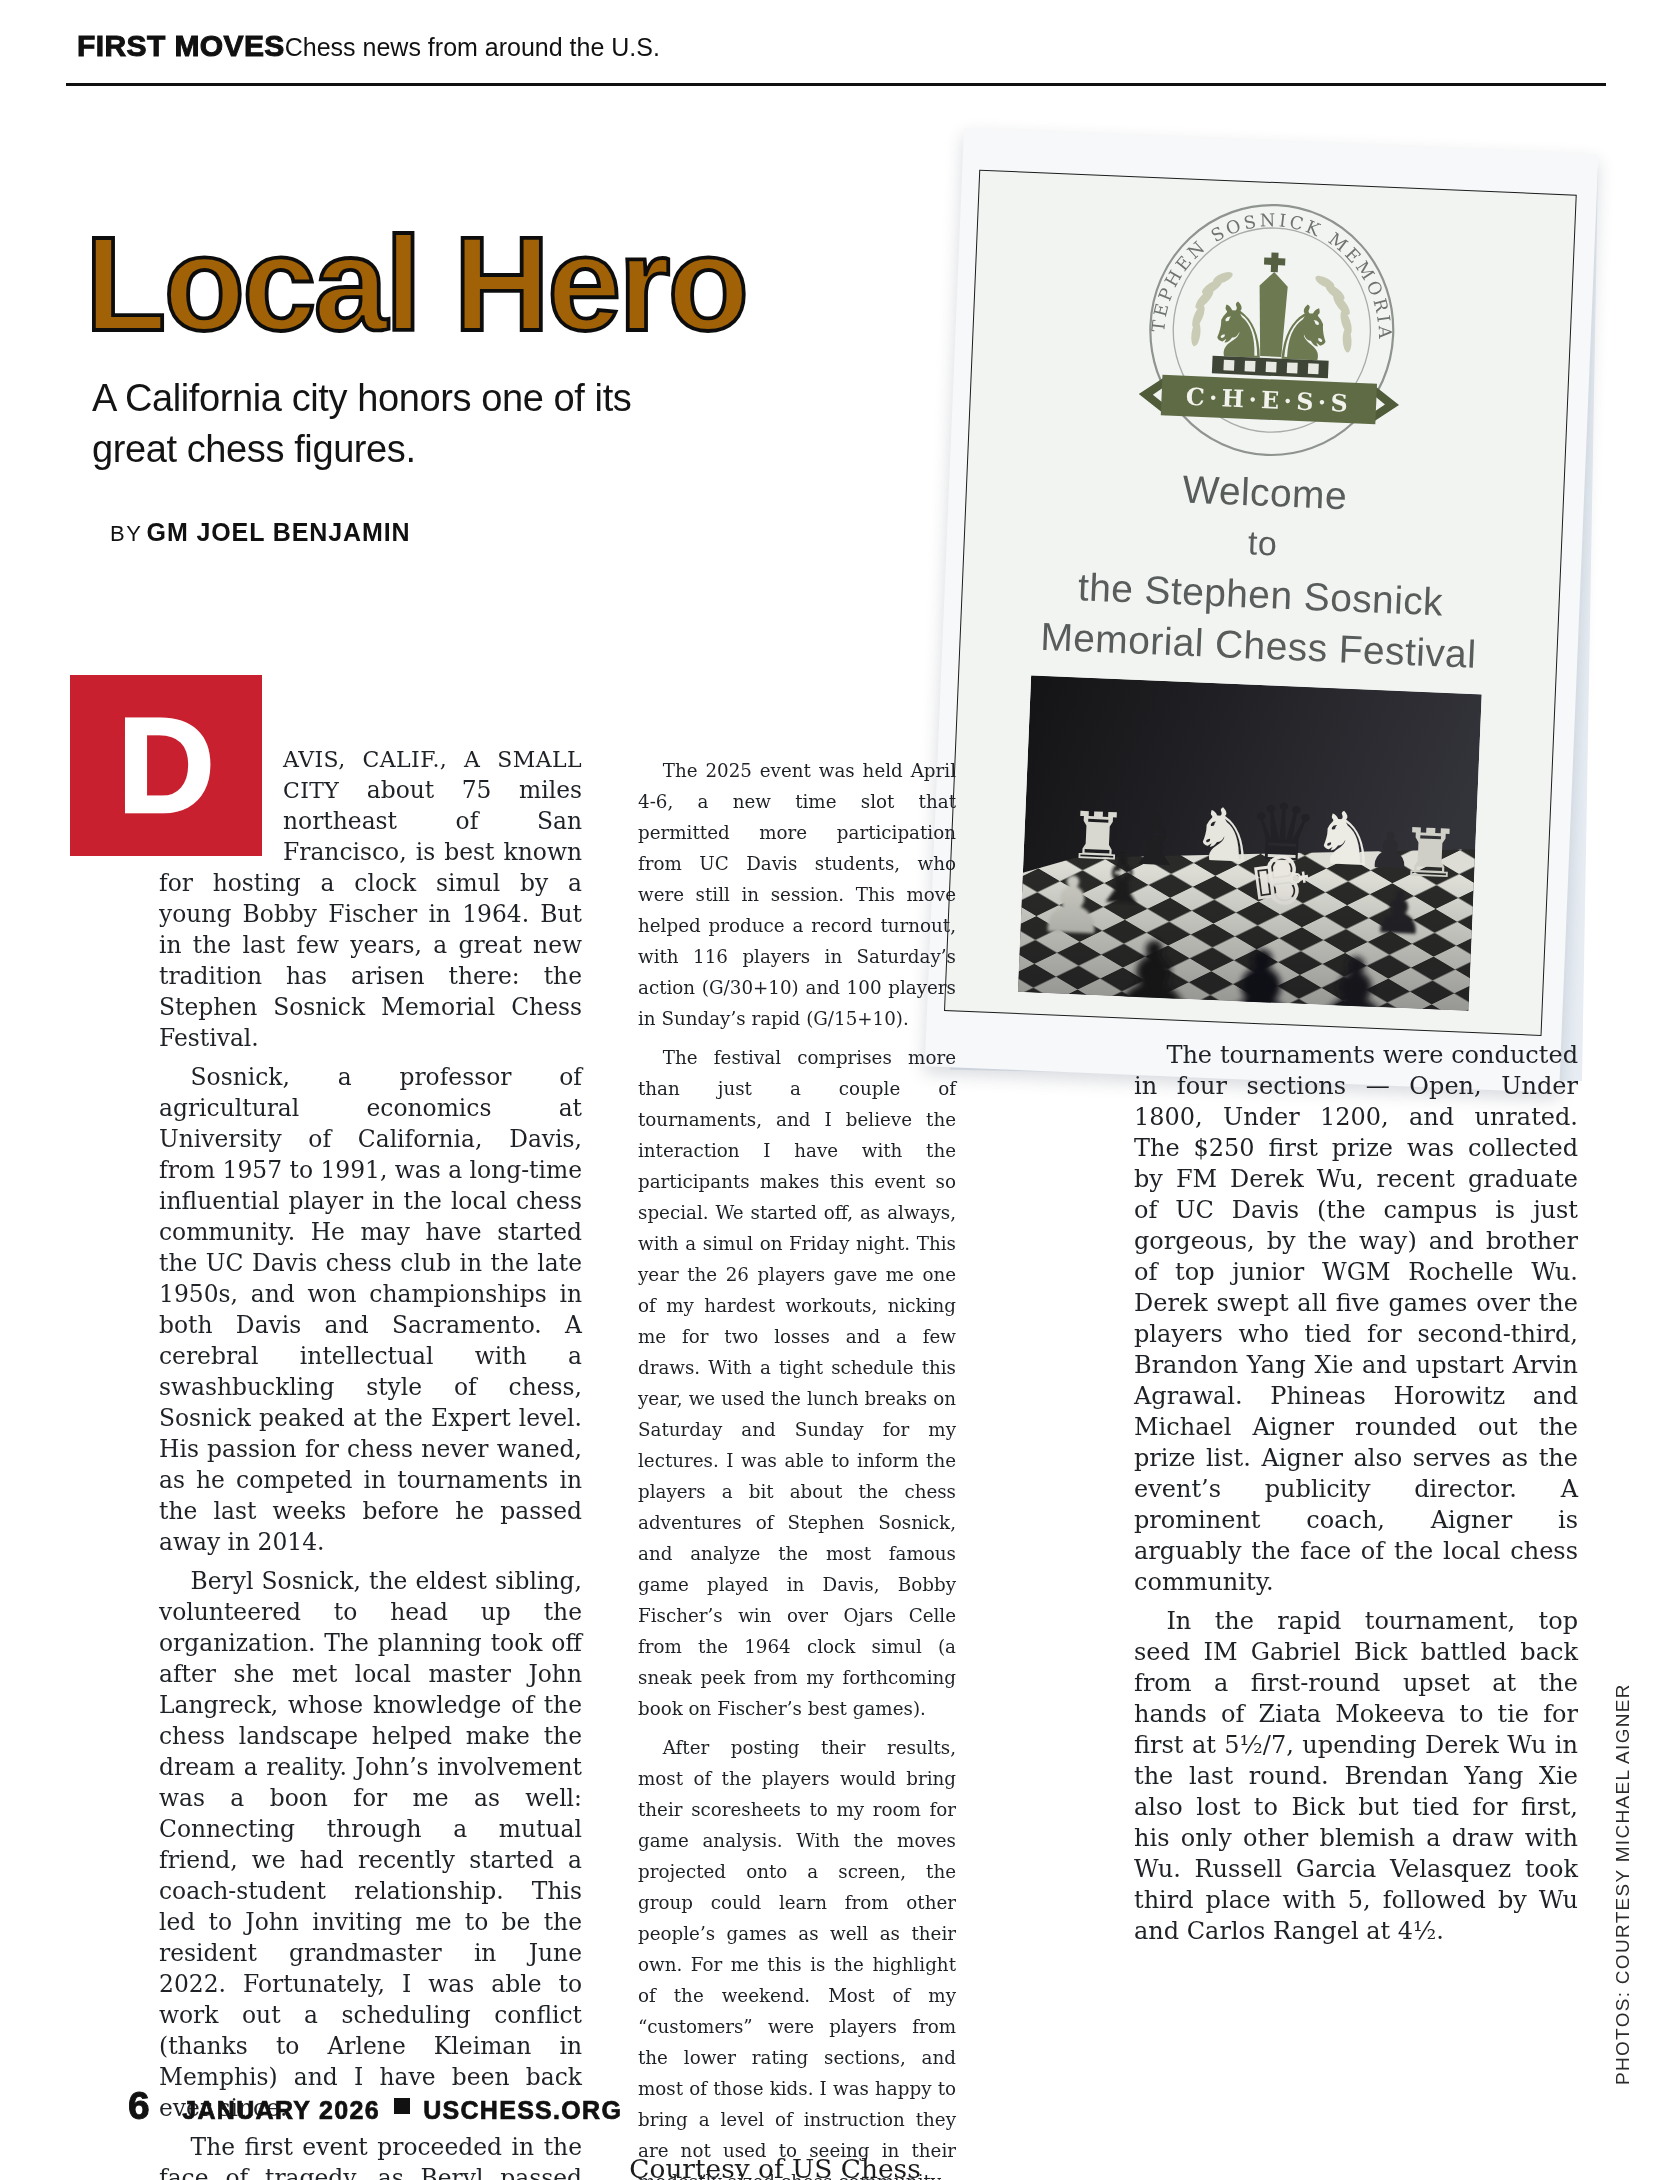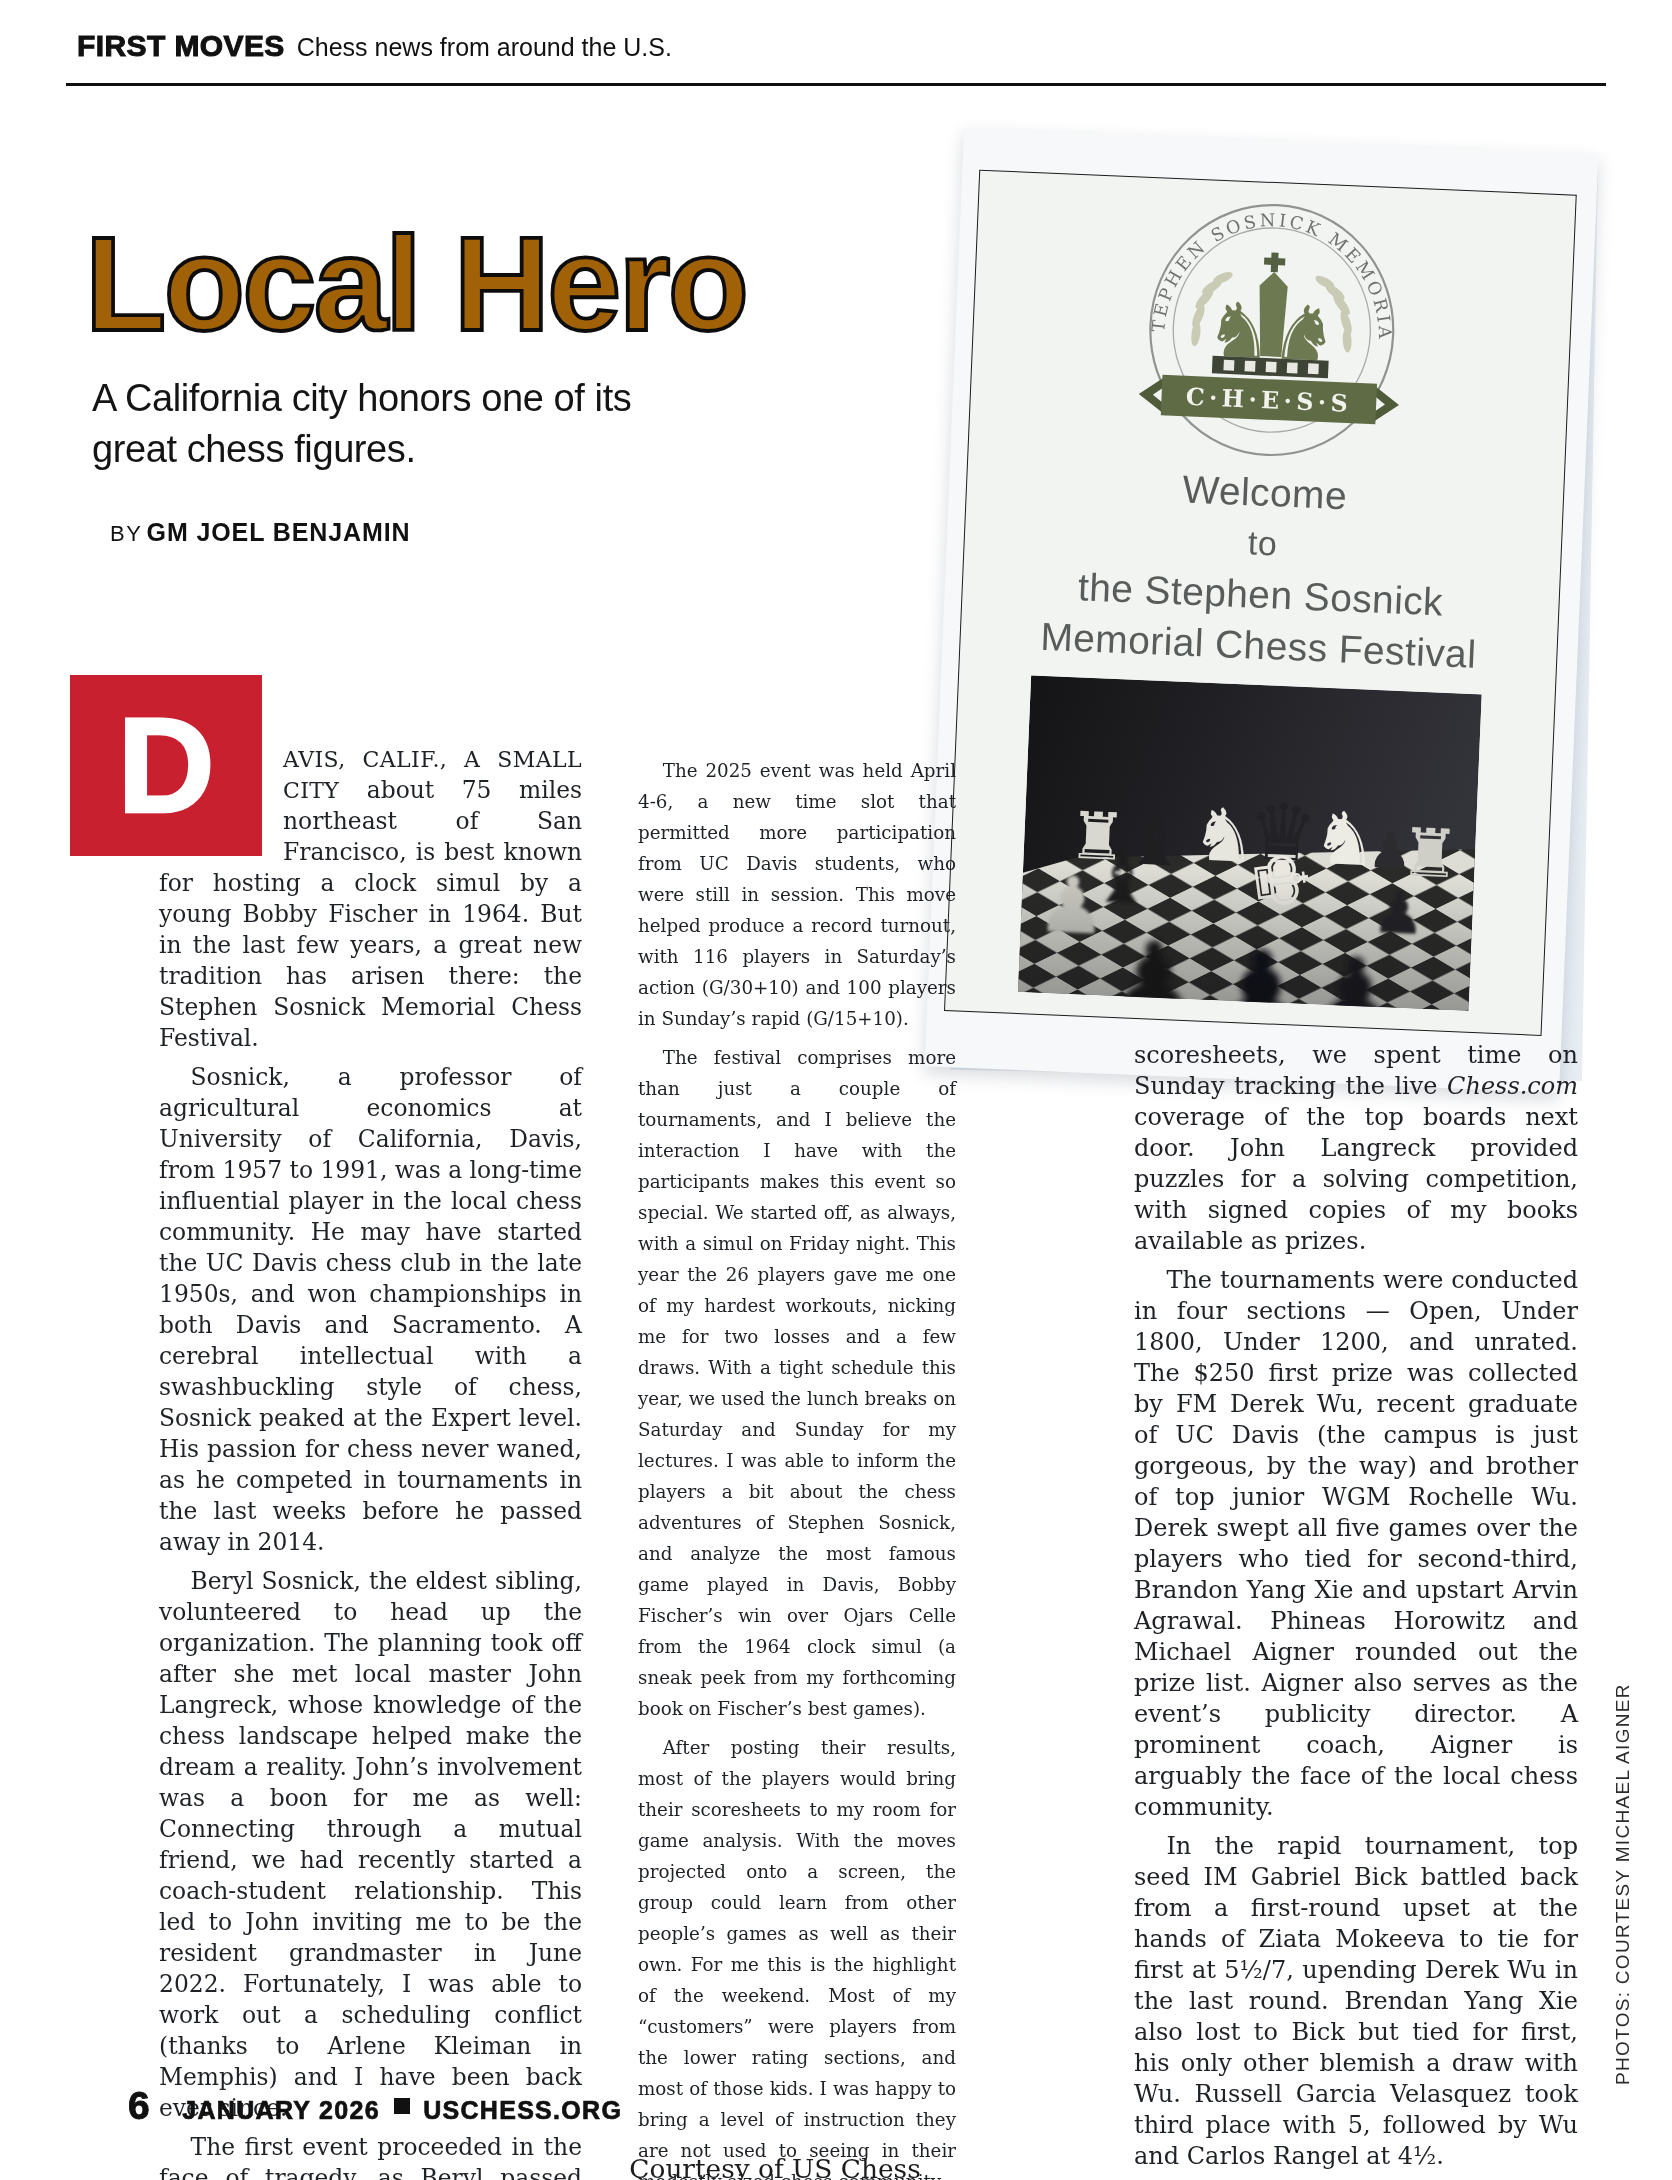--- a/index.html
+++ b/index.html
@@ -1,21 +1,21 @@
 <!DOCTYPE html>
 <html style="font-size:13.6px"><head>
 <meta charset="utf-8">
 <style>
   html,body{margin:0;padding:0;}
   body{
     width:1673px;height:2181px;position:relative;background:#ffffff;
     font-family:"DejaVu Serif", serif;color:#1e2125;overflow:hidden;
   }
   
-  .header-row{position:absolute;left:77px;top:29px;display:flex;align-items:baseline;gap:12px;}
+  .header-row{position:absolute;left:77px;top:29px;display:flex;align-items:baseline;}
   .kicker{font-family:"Liberation Sans",sans-serif;font-weight:700;font-size:30px;letter-spacing:0.4px;color:#111;-webkit-text-stroke:1px #111;}
   .tagline{font-family:"Liberation Sans",sans-serif;font-size:25px;color:#111;}
   .header-rule{position:absolute;left:66px;top:83px;width:1540px;height:3.4px;background:#101010;}
   
   .title{
     position:absolute;left:85px;top:218px;
     font-family:"Liberation Sans",sans-serif;font-weight:700;font-size:133px;line-height:1;
     letter-spacing:-2.6px;color:#a16207;-webkit-text-stroke:3.8px #0d0d0d;white-space:nowrap;
   }
   .subtitle{
@@ -215,21 +215,20 @@
 <div class="col" id="col2">
   <div>
       <p class="indent"><span>The 2025 event was held April 4-6, a new time slot that permitted more participation from UC Davis students, who were still in session. This move helped produce a record turnout, with 116 players in Saturday’s action (G/30+10) and 100 players in Sunday’s rapid (G/15+10).</span></p>
       <p class="indent"><span>The festival comprises more than just a couple of tournaments, and I believe the interaction I have with the participants makes this event so special. We started off, as always, with a simul on Friday night. This year the 26 players gave me one of my hardest workouts, nicking me for two losses and a few draws. With a tight schedule this year, we used the lunch breaks on Saturday and Sunday for my lectures. I was able to inform the players a bit about the chess adventures of Stephen Sosnick, and analyze the most famous game played in Davis, Bobby Fischer’s win over Ojars Celle from the 1964 clock simul (a sneak peek from my forthcoming book on Fischer’s best games).</span></p>
       <p class="indent"><span>After posting their results, most of the players would bring their scoresheets to my room for game analysis. With the moves projected onto a screen, the group could learn from other people’s games as well as their own. For me this is the highlight of the weekend. Most of my “customers” were players from the lower rating sections, and most of those kids. I was happy to bring a level of instruction they are not used to seeing in their modestly sized chess community.</span></p>
     </div>
 </div>
 
 <div class="col" id="col3">
   <div>
-      <p><span>scoresheets, we spent time on Sunday tracking the live </span><em>Chess.com</em><span> coverage of the top boards next door. John Langreck provided puzzles for a solving competition, with signed copies of my books available as prizes.</span></p>
       <p class="indent"><span>The tournaments were conducted in four sections — Open, Under 1800, Under 1200, and unrated. The $250 first prize was collected by FM Derek Wu, recent graduate of UC Davis (the campus is just gorgeous, by the way) and brother of top junior WGM Rochelle Wu. Derek swept all five games over the players who tied for second-third, Brandon Yang Xie and upstart Arvin Agrawal. Phineas Horowitz and Michael Aigner rounded out the prize list. Aigner also serves as the event’s publicity director. A prominent coach, Aigner is arguably the face of the local chess community.</span></p>
       <p class="indent"><span>In the rapid tournament, top seed IM Gabriel Bick battled back from a first-round upset at the hands of Ziata Mokeeva to tie for first at 5½/7, upending Derek Wu in the last round. Brendan Yang Xie also lost to Bick but tied for first, his only other blemish a draw with Wu. Russell Garcia Velasquez took third place with 5, followed by Wu and Carlos Rangel at 4½.</span></p>
     </div>
 </div>
 
 <div class="credit">PHOTOS: COURTESY MICHAEL AIGNER</div>
 
 <div class="footer">
   <span class="pageno">6</span>
   <span class="issue">JANUARY 2026</span>

